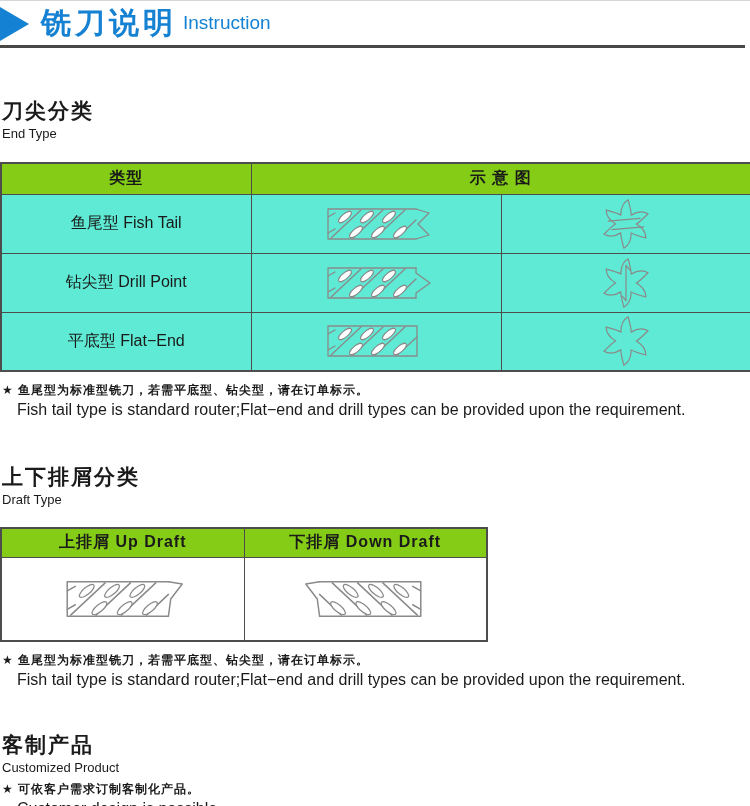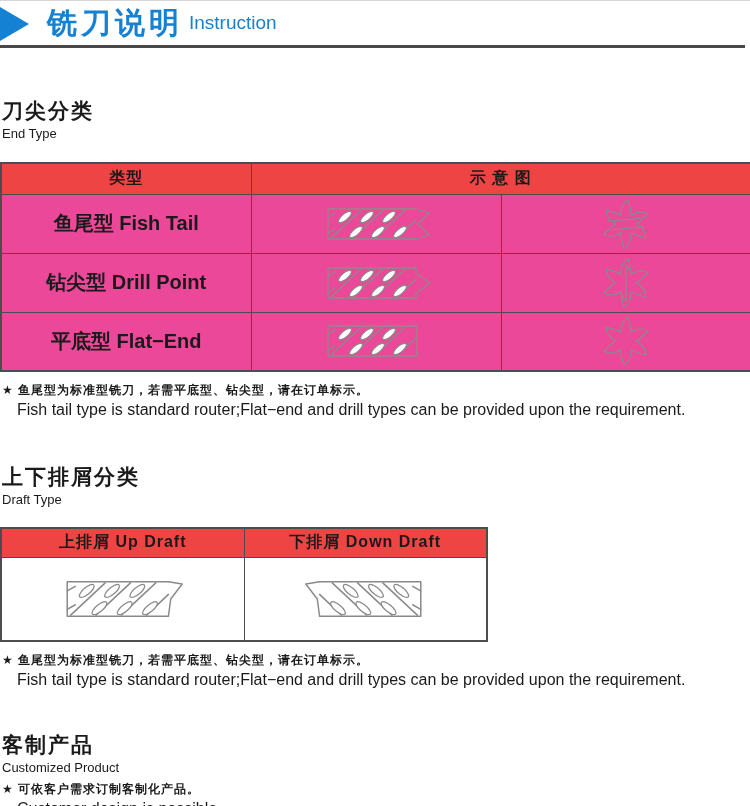--- a/index.html
+++ b/index.html
@@ -20,21 +20,21 @@
   
   .header { position: relative; height: 47px; }
   .header-inner { display: flex; align-items: center; height: 44px; }
   .arrow {
     width: 0; height: 0; margin-top: 2px;
     border-left: 29px solid #1581d3;
     border-top: 17px solid transparent;
     border-bottom: 17px solid transparent;
   }
   .title-zh {
-    margin-left: 18px;
+    margin-left: 12px;
     color: #1581d3;
     font-size: 30px; font-weight: 700; letter-spacing: 4px;
     line-height: 38px;
   }
   .title-en {
     align-self: flex-end;
     margin-left: 6px; padding-bottom: 11px;
     color: #1581d3;
     font-size: 19px; font-weight: 400;
   }
@@ -47,24 +47,24 @@
   .sec-title { margin: 0 0 0 2px; font-size: 21px; font-weight: 600; letter-spacing: 2px; line-height: 26px; }
   .sec-sub   { margin: 1px 0 0 2px; font-size: 13px; line-height: 17px; }
   #sec-endtype   { margin-top: 50px; }
   #sec-draft     { margin-top: 46px; }
   #sec-custom    { margin-top: 44px; }
 
   
   table { border-collapse: collapse; table-layout: fixed; }
   th, td { border: 1px solid #4d4d4d; padding: 0; text-align: center; vertical-align: middle; }
   table { border: 2px solid #4d4d4d; }
-  th { background: #ef4444; font-size: 16px; font-weight: 600; letter-spacing: 1px; }
+  th { background: #84cc16; font-size: 16px; font-weight: 600; letter-spacing: 1px; }
   .t-endtype { width: 750px; margin-top: 20px; }
   .t-endtype th { height: 31px; }
-  .t-endtype td { height: 59px; font-size: 20px; font-weight: 700; background: #ec4899; }
+  .t-endtype td { height: 59px; font-size: 16px; font-weight: 400; background: #5eead4; }
   .t-draft { width: 487px; margin-top: 19px; border-radius: 32px; }
   .t-draft th { height: 29px; width: 243px; }
   .t-draft td { height: 84px; background: #fff; }
 
   
   .note { margin: 9px 0 0 2px; }
   .note-zh { font-size: 12px; font-weight: 600; letter-spacing: 1px; line-height: 18px; }
   .note-en { margin: 2px 0 0 15px; font-size: 16px; line-height: 17px; }
 
   

